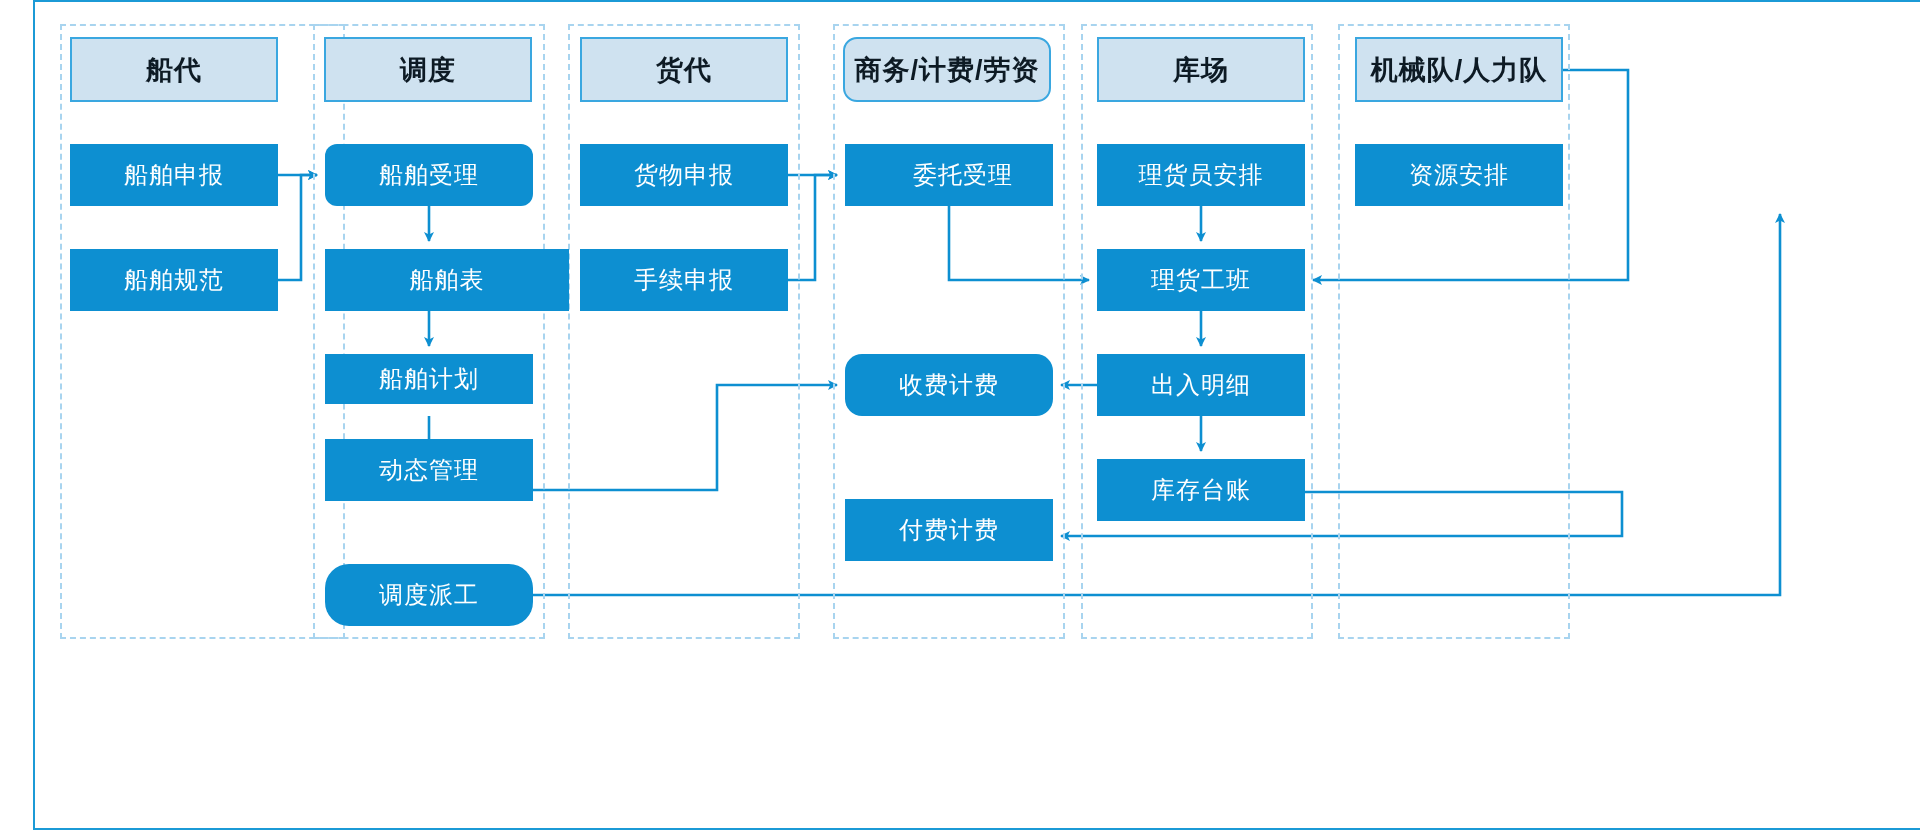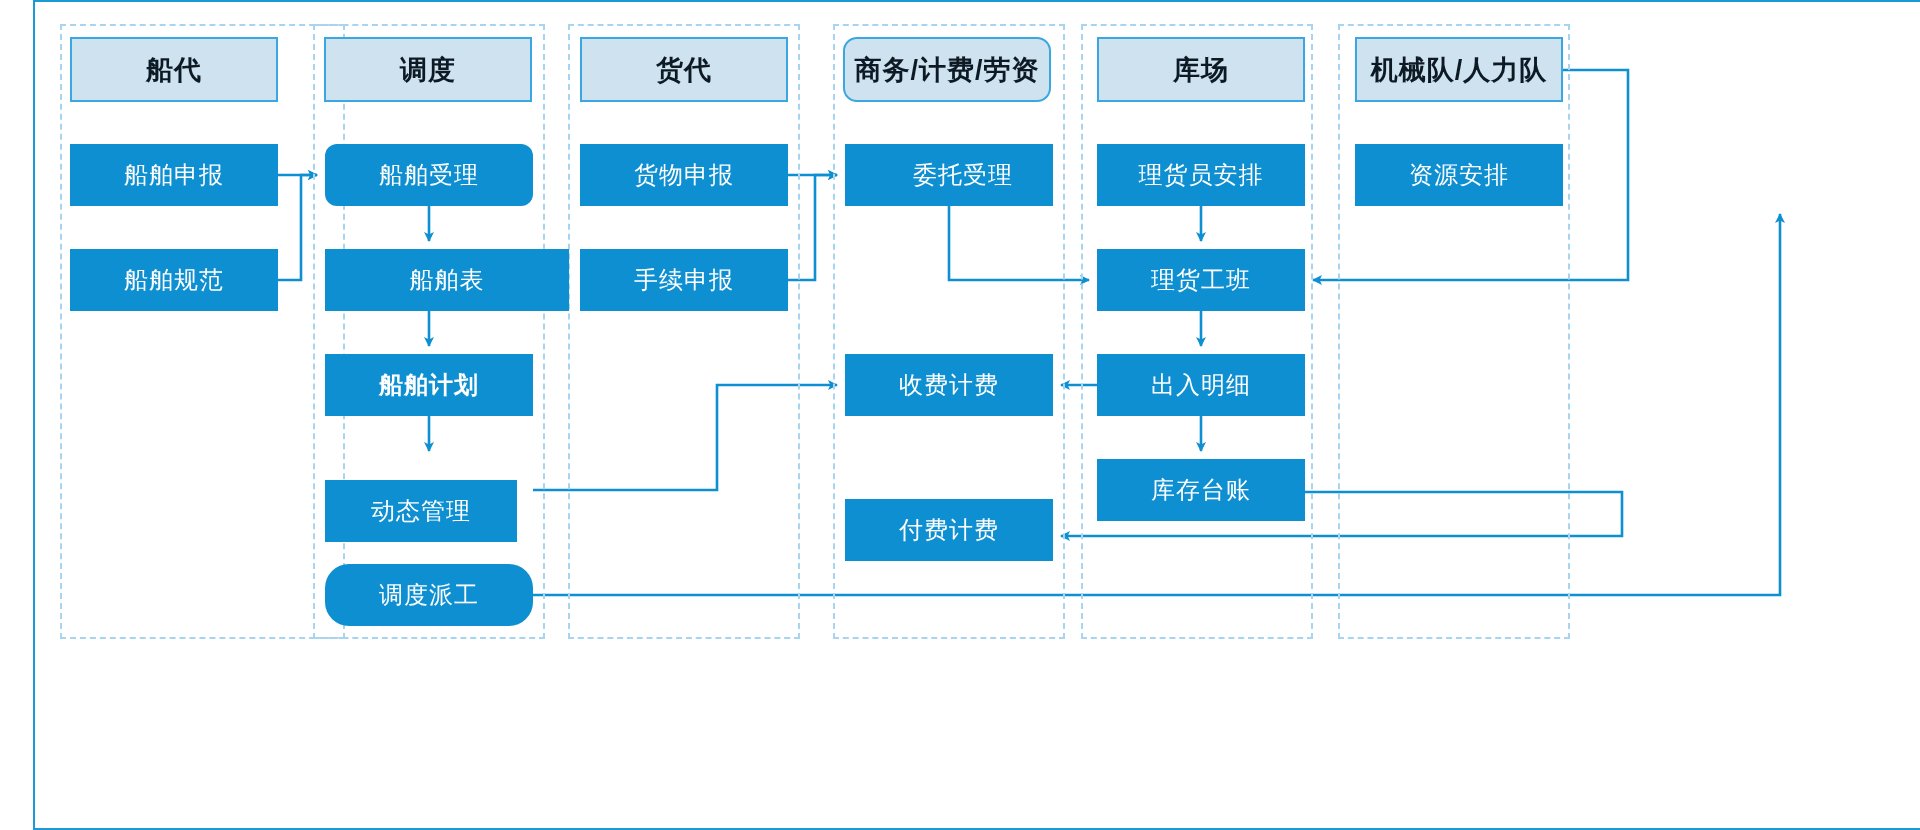--- a/index.html
+++ b/index.html
@@ -102,27 +102,27 @@
       <div class="lane" style="left: 1046px; top: 22px; width: 232px; height: 615px;"></div>
       <div class="lane-header" style="left: 1062px; top: 35px; width: 208px; height: 65px;">库场</div>
       <div class="lane" style="left: 1303px; top: 22px; width: 232px; height: 615px;"></div>
       <div class="lane-header" style="left: 1320px; top: 35px; width: 208px; height: 65px;">机械队/人力队</div>
     </div>
   <div id="node-layer">
       <div class="node" style="left: 35px; top: 142px; width: 208px; height: 62px;">船舶申报</div>
       <div class="node" style="left: 35px; top: 247px; width: 208px; height: 62px;">船舶规范</div>
       <div class="node" style="left: 290px; top: 142px; width: 208px; height: 62px; border-radius: 12px;">船舶受理</div>
       <div class="node" style="left: 290px; top: 247px; width: 244px; height: 62px;">船舶表</div>
-      <div class="node" style="left: 290px; top: 352px; width: 208px; height: 62px; font-weight: bold;">船舶计划</div>
-      <div class="node" style="left: 290px; top: 478px; width: 192px; height: 62px;">动态管理</div>
+      <div class="node" style="left: 290px; top: 352px; width: 208px; height: 50px;">船舶计划</div>
+      <div class="node" style="left: 290px; top: 437px; width: 208px; height: 62px;">动态管理</div>
       <div class="node" style="left: 290px; top: 562px; width: 208px; height: 62px; border-radius: 24px;">调度派工</div>
       <div class="node" style="left: 545px; top: 142px; width: 208px; height: 62px;">货物申报</div>
       <div class="node" style="left: 545px; top: 247px; width: 208px; height: 62px;">手续申报</div>
       <div class="node" style="left: 810px; top: 142px; width: 208px; height: 62px; padding-left: 28px;">委托受理</div>
-      <div class="node" style="left: 810px; top: 352px; width: 208px; height: 62px;">收费计费</div>
+      <div class="node" style="left: 810px; top: 352px; width: 208px; height: 62px; border-radius: 17px;">收费计费</div>
       <div class="node" style="left: 810px; top: 497px; width: 208px; height: 62px;">付费计费</div>
       <div class="node" style="left: 1062px; top: 142px; width: 208px; height: 62px;">理货员安排</div>
       <div class="node" style="left: 1062px; top: 247px; width: 208px; height: 62px; font-family: Liberation Mono, monospace;">理货工班</div>
       <div class="node" style="left: 1062px; top: 352px; width: 208px; height: 62px;">出入明细</div>
       <div class="node" style="left: 1062px; top: 457px; width: 208px; height: 62px;">库存台账</div>
       <div class="node" style="left: 1320px; top: 142px; width: 208px; height: 62px;">资源安排</div>
     </div>
 
 </div>
 

